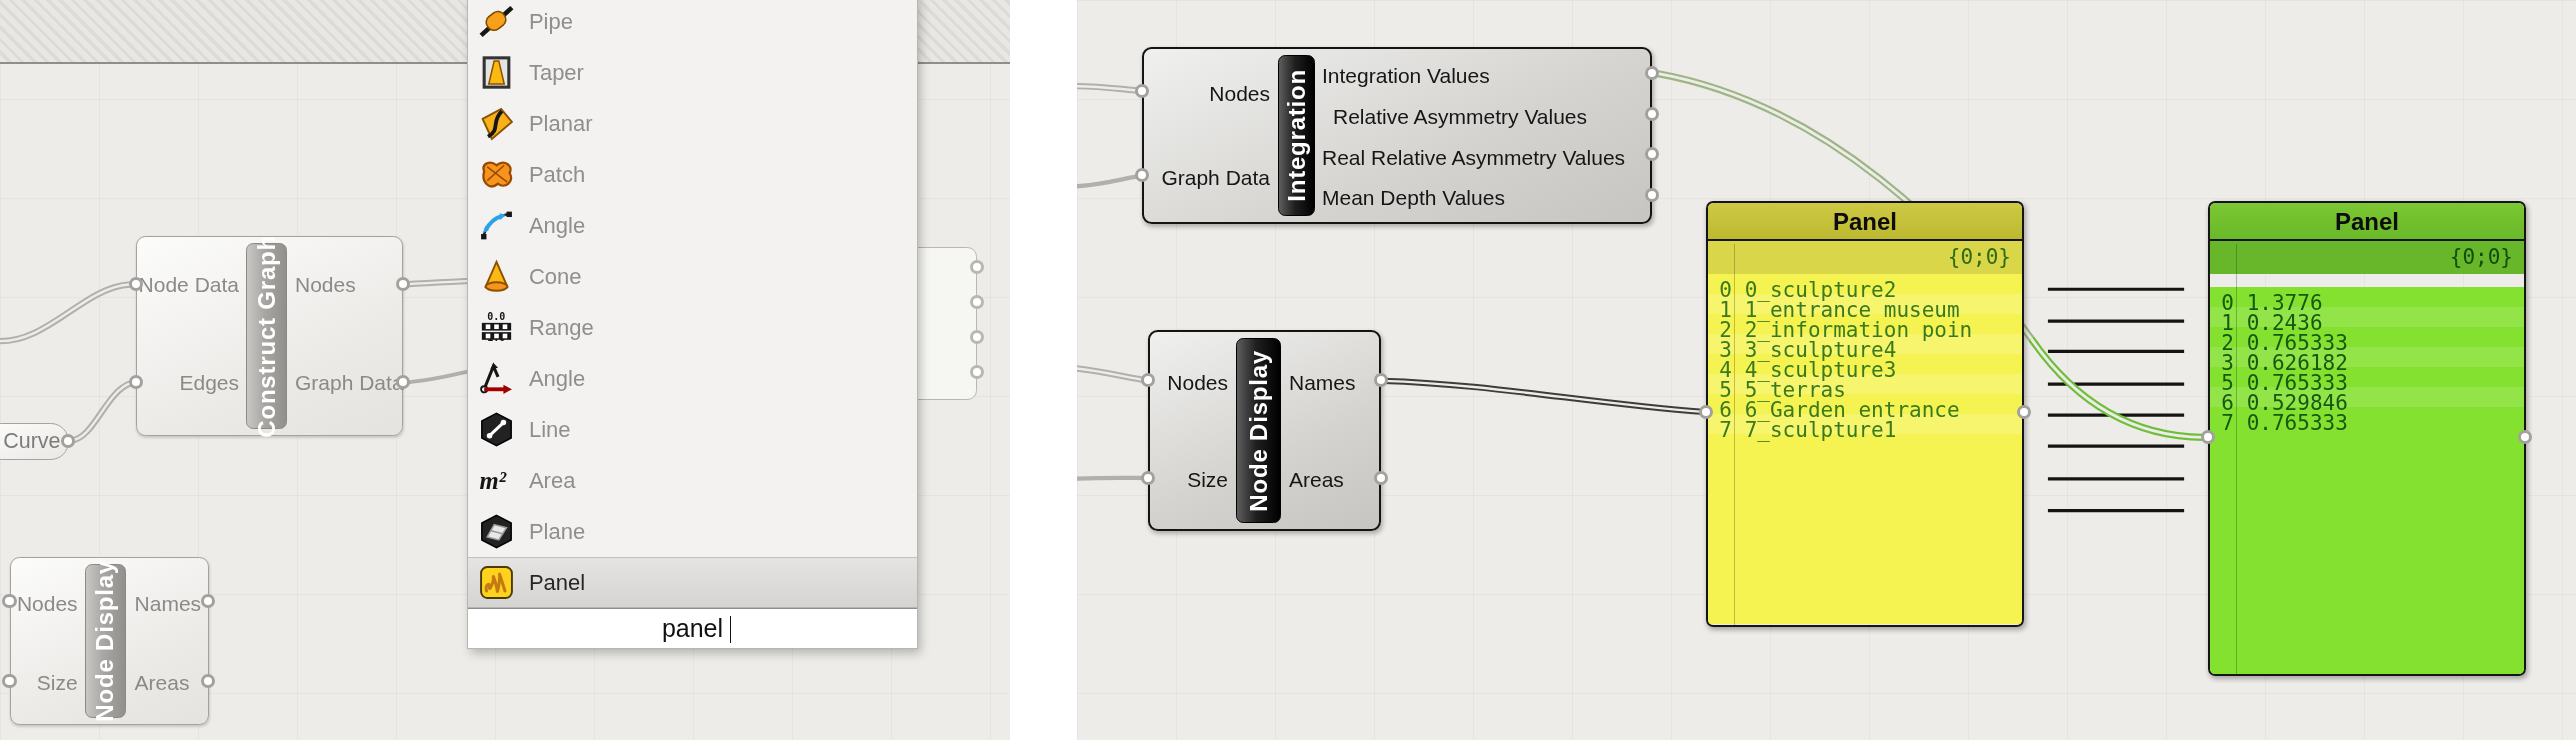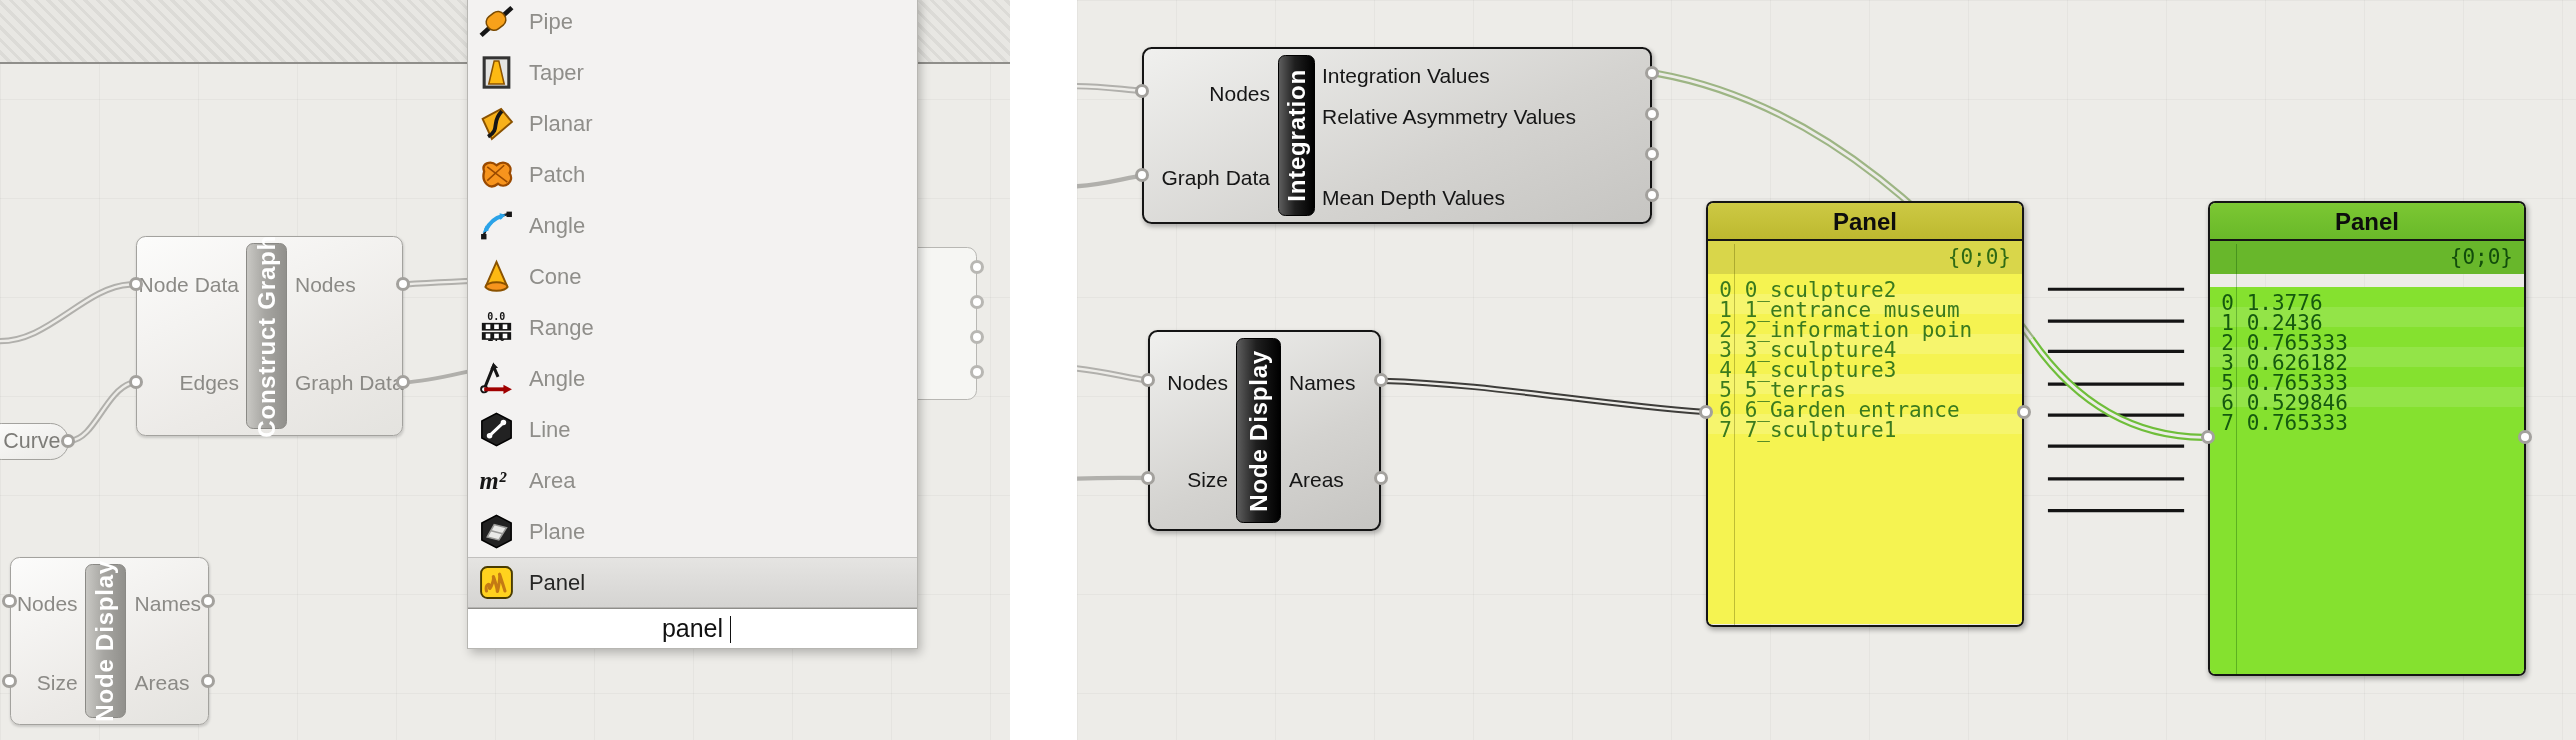--- a/index.html
+++ b/index.html
@@ -294,21 +294,22 @@
       <path d="M 1198,425 C 1250,500 1320,548 1414,549" stroke="#edece8" stroke-width="3.5" fill="none"></path>
     </svg>
 
     <div class="gh-node selected" style="left:65px; top:47px; width:510px; height:177px;">
       <div class="name-bar selbar" style="left:134px; width:37px;">
         <span>Integration</span>
       </div>
       <div class="port r" style="left:0; width:126px; top:32px;">Nodes</div>
       <div class="port r" style="left:0; width:126px; top:116px;">Graph Data</div>
       <div class="port" style="left:178px; top:14.3px;">Integration Values</div>
-      <div class="port" style="left:178px; top:55px;">Relative Asymmetry Values</div>
+      <div class="port" style="left:189px; top:55px;">Relative Asymmetry Values</div>
+      <div class="port" style="left:178px; top:96px;">Real Relative Asymmetry Values</div>
       <div class="port" style="left:178px; top:136px;">Mean Depth Values</div>
     </div>
     <div class="conn" style="left:58px; top:84px;"></div>
     <div class="conn" style="left:58px; top:168px;"></div>
     <div class="conn" style="left:568px; top:66px;"></div>
     <div class="conn" style="left:568px; top:107px;"></div>
     <div class="conn" style="left:568px; top:147px;"></div>
     <div class="conn" style="left:568px; top:188px;"></div>
 
     <div class="gh-node selected" style="left:71px; top:330px; width:233px; height:201px;">

